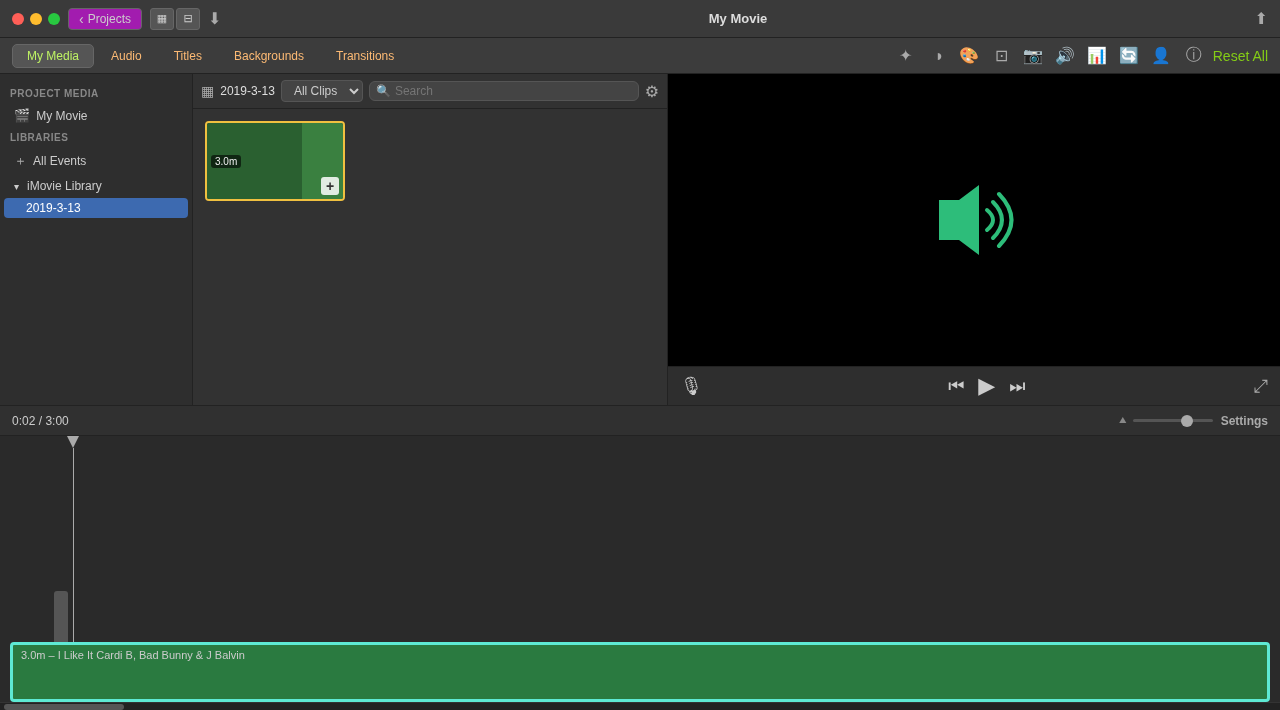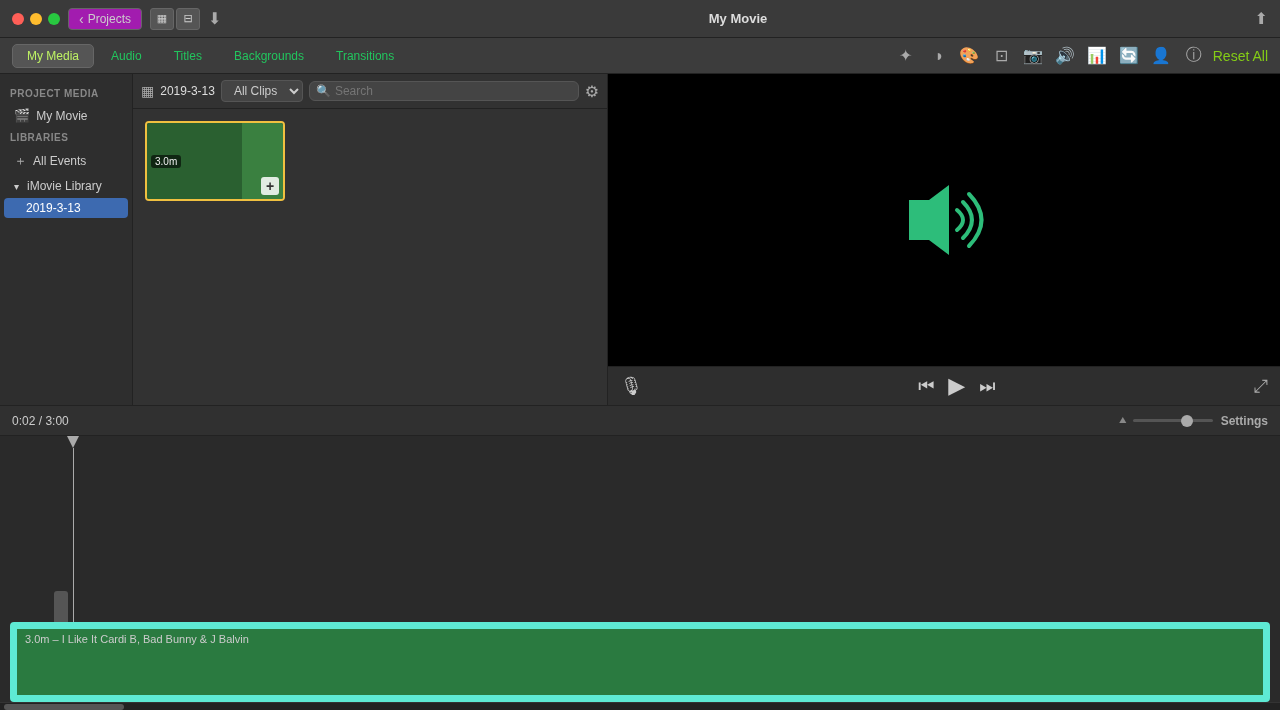--- a/index.html
+++ b/index.html
@@ -83,21 +83,21 @@
       justify-content: space-between;
       border-bottom: 1px solid #222;
       flex-shrink: 0;
       padding: 0 12px;
     }
     .toolbar-tabs { display: flex; gap: 2px; }
     .tab-btn {
       background: transparent;
       border: 1px solid transparent;
       border-radius: 5px;
-      color: #22c55e;
+      color: #fdba74;
       padding: 4px 14px;
       font-size: 12px;
       cursor: pointer;
     }
     .tab-btn.active {
       background: #555;
       border-color: #666;
       color: #bef264;
     }
     .toolbar-right-icons { display: flex; align-items: center; gap: 6px; }
@@ -112,21 +112,21 @@
     .reset-all-btn {
       background: transparent;
       border: none;
       color: #84cc16;
       font-size: 14px;
       cursor: pointer;
     }
 
     
     .sidebar {
-      width: 133px;
+      width: 193px;
       background: #2e2e2e;
       border-right: 1px solid #222;
       flex-shrink: 0;
       padding: 10px 0;
     }
     .sidebar-section-label {
       font-size: 10px;
       font-weight: 700;
       color: #888;
       text-transform: uppercase;
@@ -400,23 +400,23 @@
       border-radius: 3px;
     }
     .audio-track-row {
       position: absolute;
       bottom: 0;
       left: 0; right: 0;
       padding: 0 10px;
     }
     .audio-track {
       background: #2a7a40;
-      border: 7px solid #5eead4;
+      border: 3px solid #5eead4;
       border-radius: 4px;
-      height: 80px;
+      height: 60px;
       padding: 4px 8px;
       display: flex;
       flex-direction: column;
       justify-content: flex-start;
     }
     .audio-track-label {
       font-size: 11px;
       color: #ccc;
       white-space: nowrap;
       overflow: hidden;

